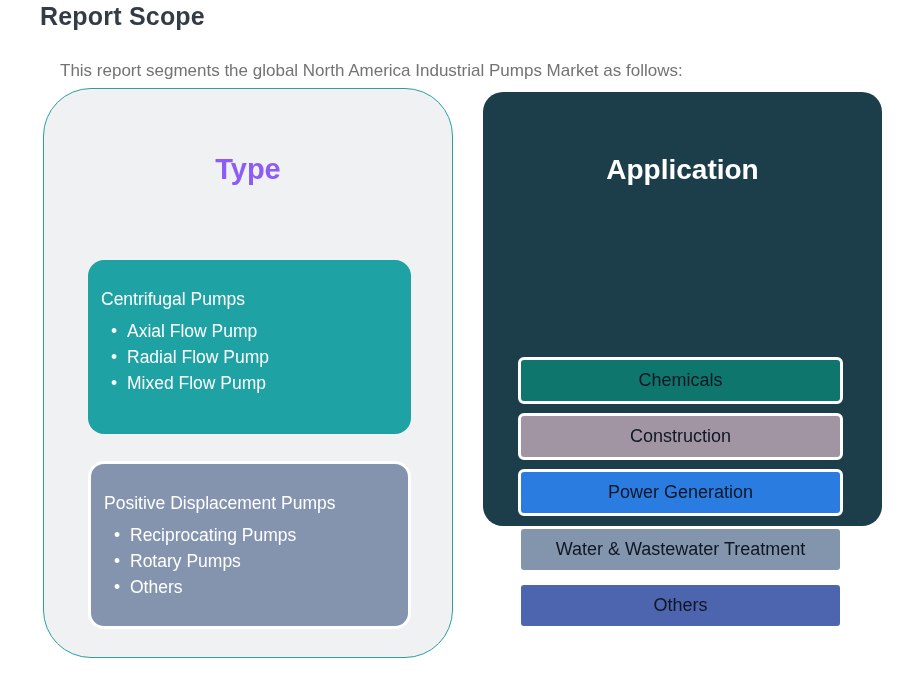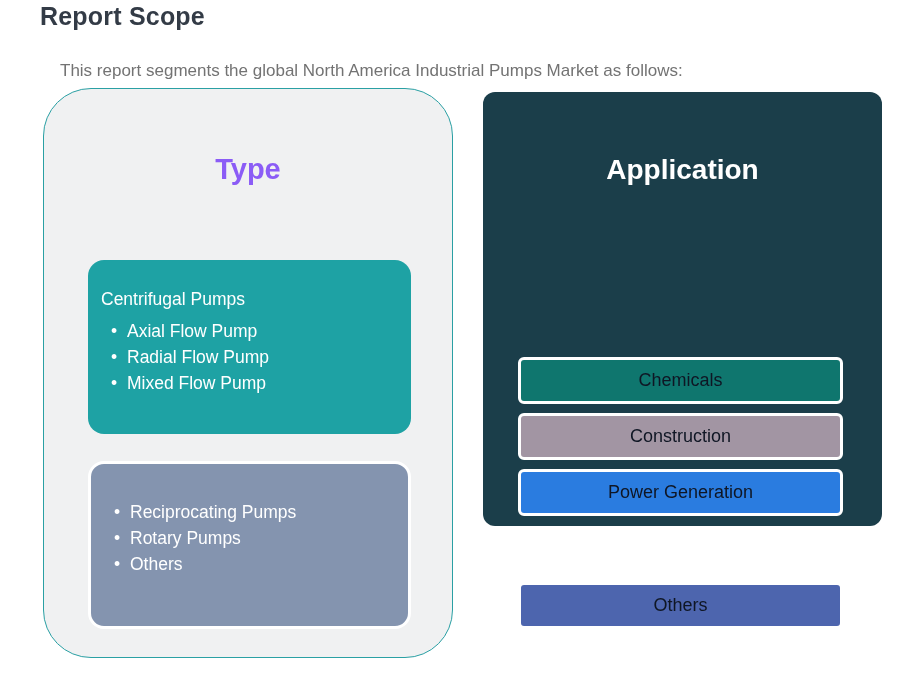--- a/index.html
+++ b/index.html
@@ -32,21 +32,21 @@
   .pump-box.positive{top:372px;height:168px;background:#8494AF;border:3px solid #ffffff;}
   .pump-heading{font-size:17.5px;margin:2px 0 8px 0;}
   .pump-list{list-style:none;margin:8px;padding:0;}
   .pump-list li{
     font-size:17.5px;line-height:26px;padding-left:18px;position:relative;
   }
   .pump-list li::before{content:"•";position:absolute;left:2px;}
   
   .app-panel{
     position:absolute;left:483px;top:92px;width:399px;height:434px;
-    background:#1B3E4A;border-radius:12px;box-sizing:border-box;padding-left:17px;
+    background:#1B3E4A;border-radius:20px;box-sizing:border-box;padding-left:17px;
   }
   .app-title{
     position:absolute;left:0;top:62px;width:100%;text-align:center;
     font-size:28px;font-weight:bold;color:#ffffff;
   }
   .app-btn{
     position:absolute;left:35px;width:325px;height:47px;border-radius:6px;
     border:3px solid #ffffff;box-sizing:border-box;
     display:flex;align-items:center;justify-content:center;
     font-size:18px;color:#0F1624;
@@ -73,28 +73,30 @@
   <div class="pump-box centrifugal">
     <div class="pump-heading">Centrifugal Pumps</div>
     <ul class="pump-list">
       <li>Axial Flow Pump</li>
       <li>Radial Flow Pump</li>
       <li>Mixed Flow Pump</li>
     </ul>
   </div>
 
   <div class="pump-box positive">
+    <div class="pump-heading">Positive Displacement Pumps</div>
     <ul class="pump-list">
       <li>Reciprocating Pumps</li>
       <li>Rotary Pumps</li>
       <li>Others</li>
     </ul>
   </div>
 </div>
 
 <div class="app-panel">
   <div class="app-title">Application</div>
 
   <div class="app-btn chemicals">Chemicals</div>
   <div class="app-btn construction">Construction</div>
   <div class="app-btn power">Power Generation</div>
+  <div class="app-btn water">Water &amp; Wastewater Treatment</div>
   <div class="app-btn others">Others</div>
 </div>
 
 </body></html>

